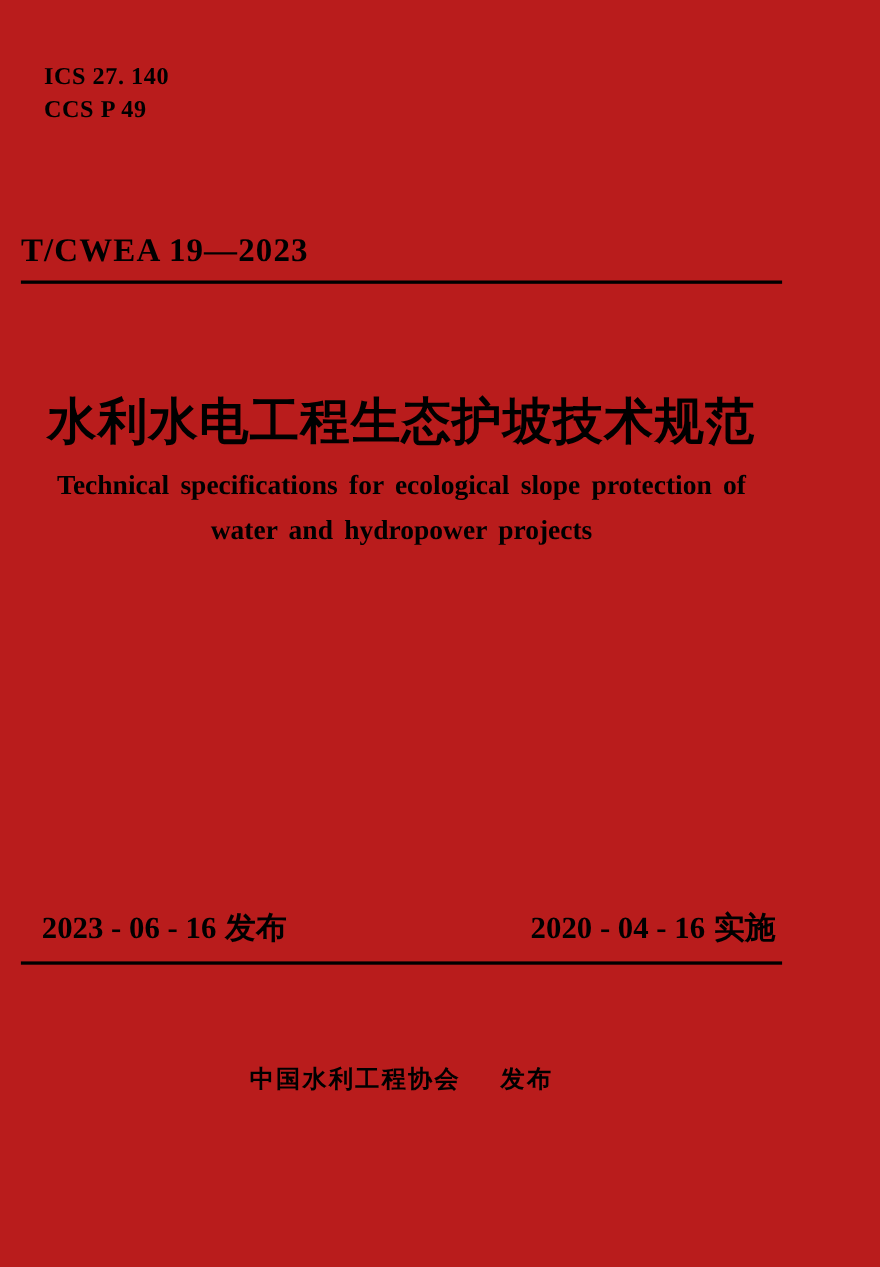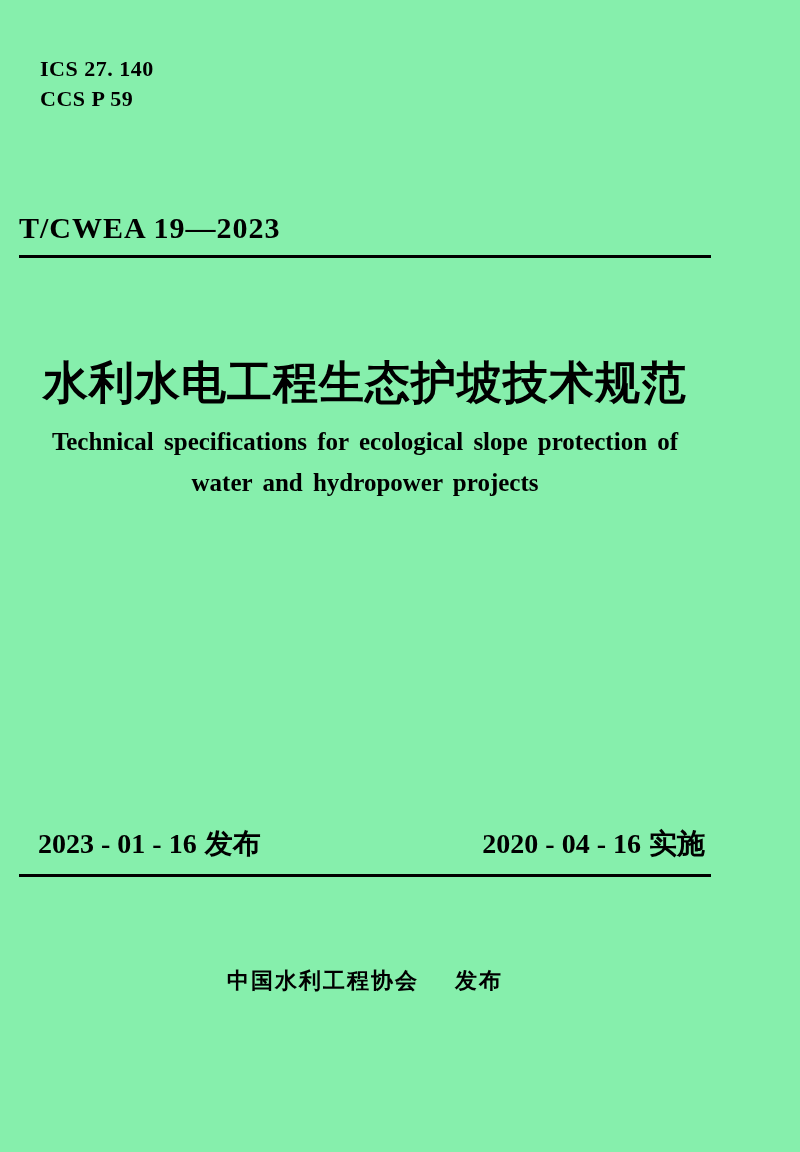--- a/index.html
+++ b/index.html
@@ -5,21 +5,21 @@
   html, body {
     margin: 0;
     padding: 0;
     background: #e8e8e8;
   }
   .page {
     position: relative;
     width: 800px;
     height: 1152px;
     margin: 0 auto;
-    background: #86efac;
+    background: #b91c1c;
     color: #000000;
     overflow: hidden;
     font-family: "Liberation Serif", "DejaVu Serif", serif;
   }
   .abs { position: absolute; }
 
   
   .ics-block {
     left: 40px;
     top: 54px;
@@ -134,38 +134,38 @@
   }
   .publisher-line .publish-label { margin-left: 36px; }
 </style>
 </head>
 <body>
 
 <div class="page">
 
   <div class="abs ics-block">
     <div>ICS 27. 140</div>
-    <div>CCS P 59</div>
+    <div>CCS P 49</div>
   </div>
 
 
   <div class="abs standard-code">T/CWEA 19—2023</div>
 
   <div class="abs rule rule-top"></div>
 
   <div class="abs title-zh">水利水电工程生态护坡技术规范</div>
 
   <div class="abs title-en">
     <div>Technical specifications for ecological slope protection of</div>
     <div>water and hydropower projects</div>
   </div>
 
   <div class="abs dates-row">
     <div>
-      <span>2023 - 01 - 16</span><span class="date-label">发布</span>
+      <span>2023 - 06 - 16</span><span class="date-label">发布</span>
     </div>
     <div>
       <span>2020 - 04 - 16</span><span class="date-label">实施</span>
     </div>
   </div>
 
   <div class="abs rule rule-bottom"></div>
 
   <div class="abs publisher-line">
     <span>中国水利工程协会</span><span class="publish-label">发布</span>

